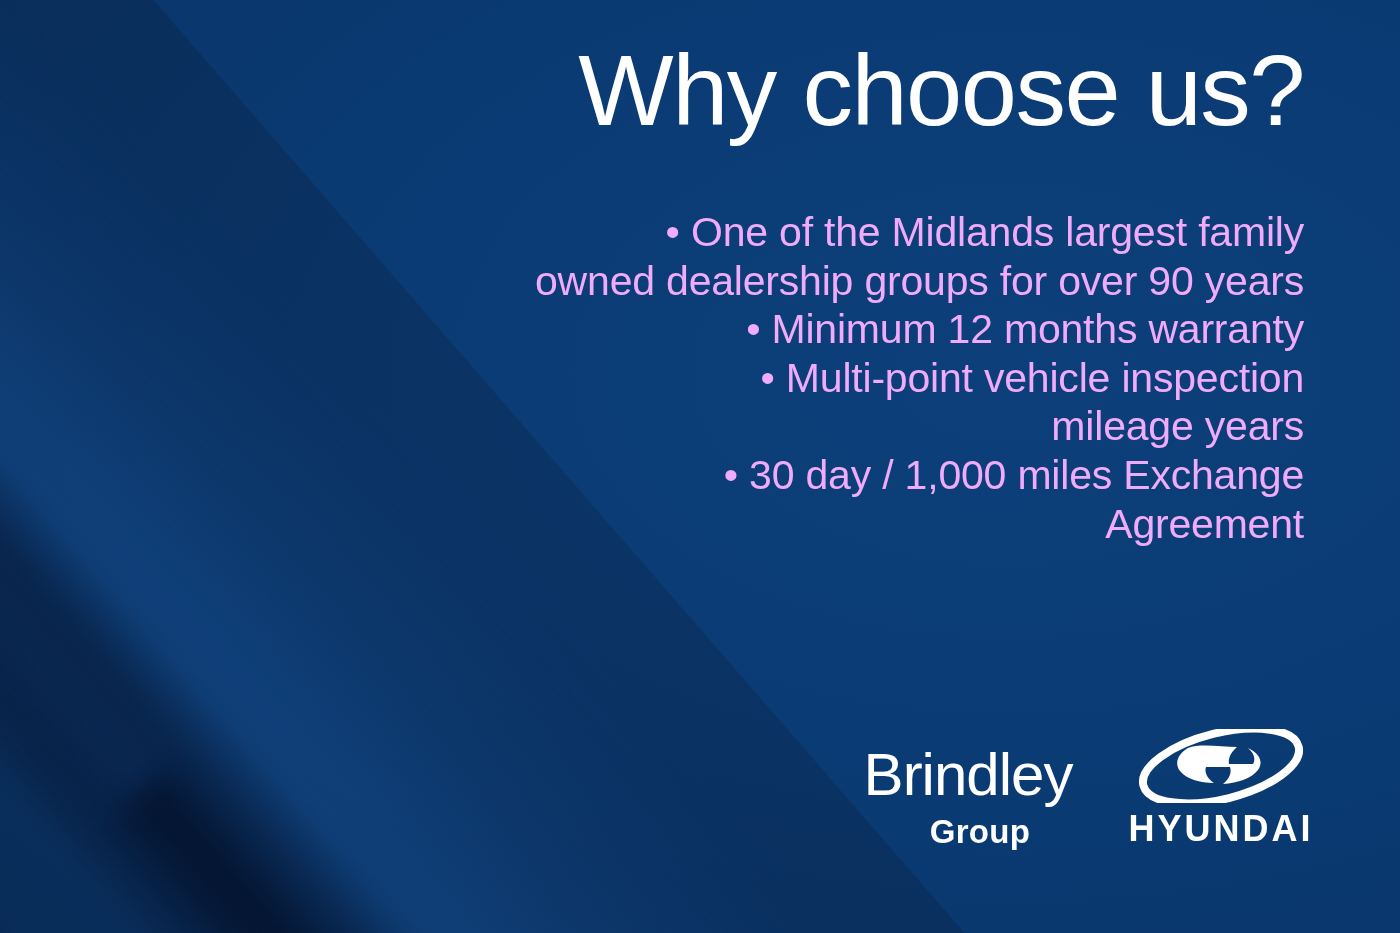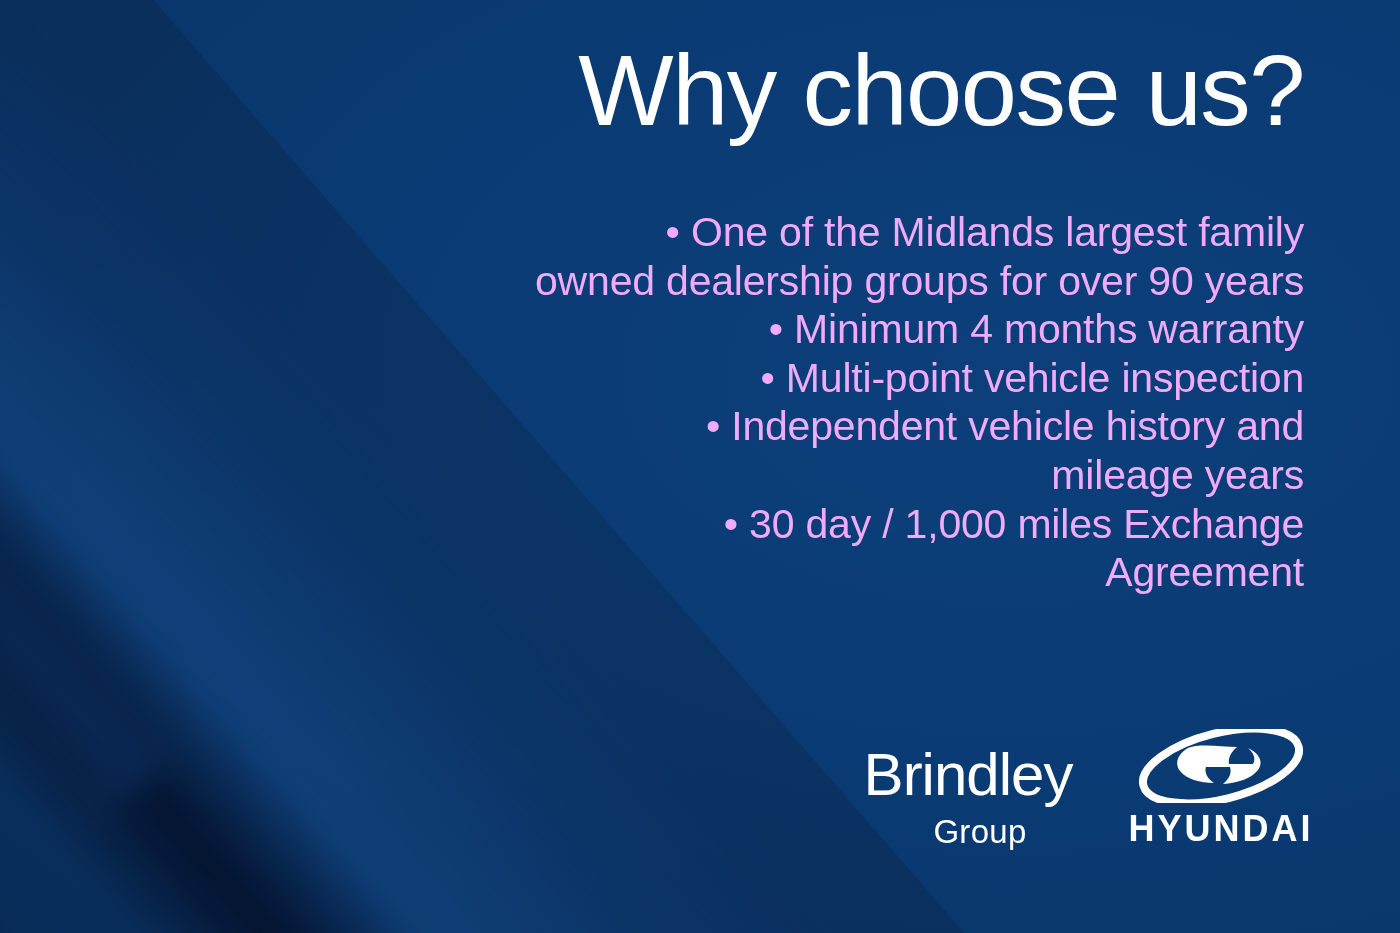--- a/index.html
+++ b/index.html
@@ -143,21 +143,21 @@
     color:#ffffff;
     font-size:60px;
     font-weight:400;
     letter-spacing:-1px;
     line-height:1.0;
     display:block;
   }
   .brindley-sub{
     color:#ffffff;
     font-size:33px;
-    font-weight:400;
+    font-weight:700;
     letter-spacing:0.3px;
     line-height:1.0;
     display:block;
     margin-top:10px;
     padding-left:24px;
   }
 
   .hyundai{
     position:absolute;
     left:305px; top:4px;
@@ -192,23 +192,22 @@
     <div class="vignette"></div>
   </div>
 
   <div class="content">
 
     <div class="title">Why choose us?</div>
 
     <div class="bullets">
       <span class="bullet-line">• One of the Midlands largest family</span>
       <span class="bullet-line">owned dealership groups for over 90 years</span>
-      <span class="bullet-line">• Minimum 4 months warranty</span>
+      <span class="bullet-line">• Minimum 12 months warranty</span>
       <span class="bullet-line">• Multi-point vehicle inspection</span>
-      <span class="bullet-line">• Independent vehicle history and</span>
       <span class="bullet-line">mileage years</span>
       <span class="bullet-line">• 30 day / 1,000 miles Exchange</span>
       <span class="bullet-line">Agreement</span>
     </div>
 
     <div class="logos">
 
       <div class="brindley">
         <span class="brindley-word">Brindley</span>
         <span class="brindley-sub">Group</span>

